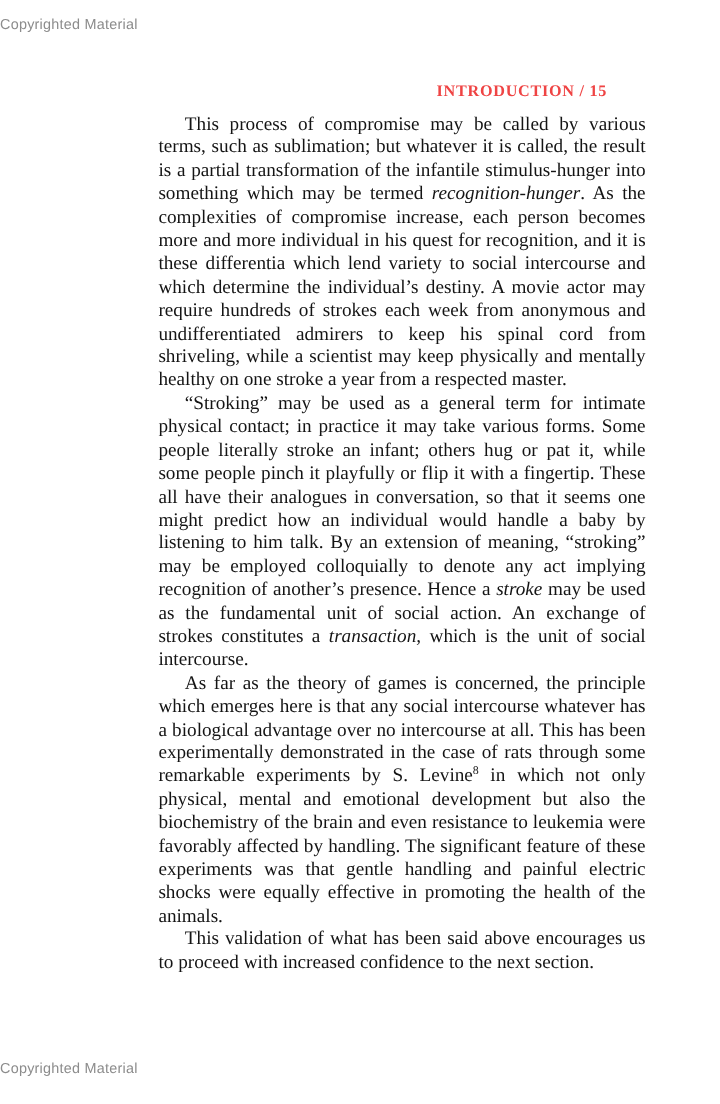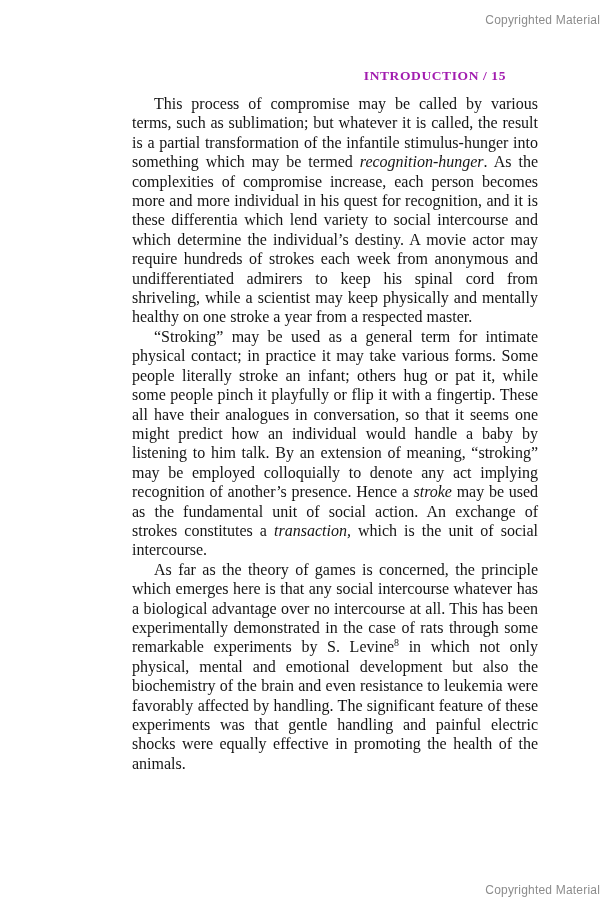--- a/index.html
+++ b/index.html
@@ -18,39 +18,39 @@
       position: relative;
       width: 600px;
       height: 920px;
       box-sizing: border-box;
       background: #ffffff;
     }
     .notice {
       position: absolute;
       left: 0;
       width: 100%;
-      text-align: right;
+      text-align: left;
       font-family: "Liberation Sans", sans-serif;
       font-size: 12px;
       color: #8c8c8c;
       letter-spacing: 0.2px;
     }
     .notice.top { top: 13px; }
     .notice.bottom { top: 883px; }
     .running-head {
       position: absolute;
       top: 68px;
       left: 100px;
       width: 406px;
       text-align: right;
       font-family: "Liberation Serif", serif;
       font-weight: bold;
       font-size: 13.5px;
       letter-spacing: 0.6px;
-      color: #a21caf;
+      color: #ef4444;
     }
     .body-text {
       position: absolute;
       top: 94px;
       left: 100px;
       width: 406px;
       text-align: justify;
       font-size: 16px;
       line-height: 19.4px;
       color: #141414;
@@ -75,16 +75,17 @@
 
 <div class="page">
   <div class="notice top">Copyrighted Material</div>
 
   <div class="running-head">INTRODUCTION / 15</div>
 
   <div class="body-text">
       <p><span>This process of compromise may be called by various terms, such as sublimation; but whatever it is called, the result is a partial transformation of the infantile stimulus-hunger into something which may be termed </span><em>recognition-hunger</em><span>. As the complexities of compromise increase, each person becomes more and more individual in his quest for recognition, and it is these differentia which lend variety to social intercourse and which determine the individual’s destiny. A movie actor may require hundreds of strokes each week from anonymous and undifferentiated admirers to keep his spinal cord from shriveling, while a scientist may keep physically and mentally healthy on one stroke a year from a respected master.</span></p>
       <p><span>“Stroking” may be used as a general term for intimate physical contact; in practice it may take various forms. Some people literally stroke an infant; others hug or pat it, while some people pinch it playfully or flip it with a fingertip. These all have their analogues in conversation, so that it seems one might predict how an individual would handle a baby by listening to him talk. By an extension of meaning, “stroking” may be employed colloquially to denote any act implying recognition of another’s presence. Hence a </span><em>stroke</em><span> may be used as the fundamental unit of social action. An exchange of strokes constitutes a </span><em>transaction,</em><span> which is the unit of social intercourse.</span></p>
       <p><span>As far as the theory of games is concerned, the principle which emerges here is that any social intercourse whatever has a biological advantage over no intercourse at all. This has been experimentally demonstrated in the case of rats through some remarkable experiments by S. Levine</span><sup>8</sup><span> in which not only physical, mental and emotional development but also the biochemistry of the brain and even resistance to leukemia were favorably affected by handling. The significant feature of these experiments was that gentle handling and painful electric shocks were equally effective in promoting the health of the animals.</span></p>
+      <p><span>This validation of what has been said above encourages us to proceed with increased confidence to the next section.</span></p>
     </div>
 
   <div class="notice bottom">Copyrighted Material</div>
 </div>
 
 </body></html>

